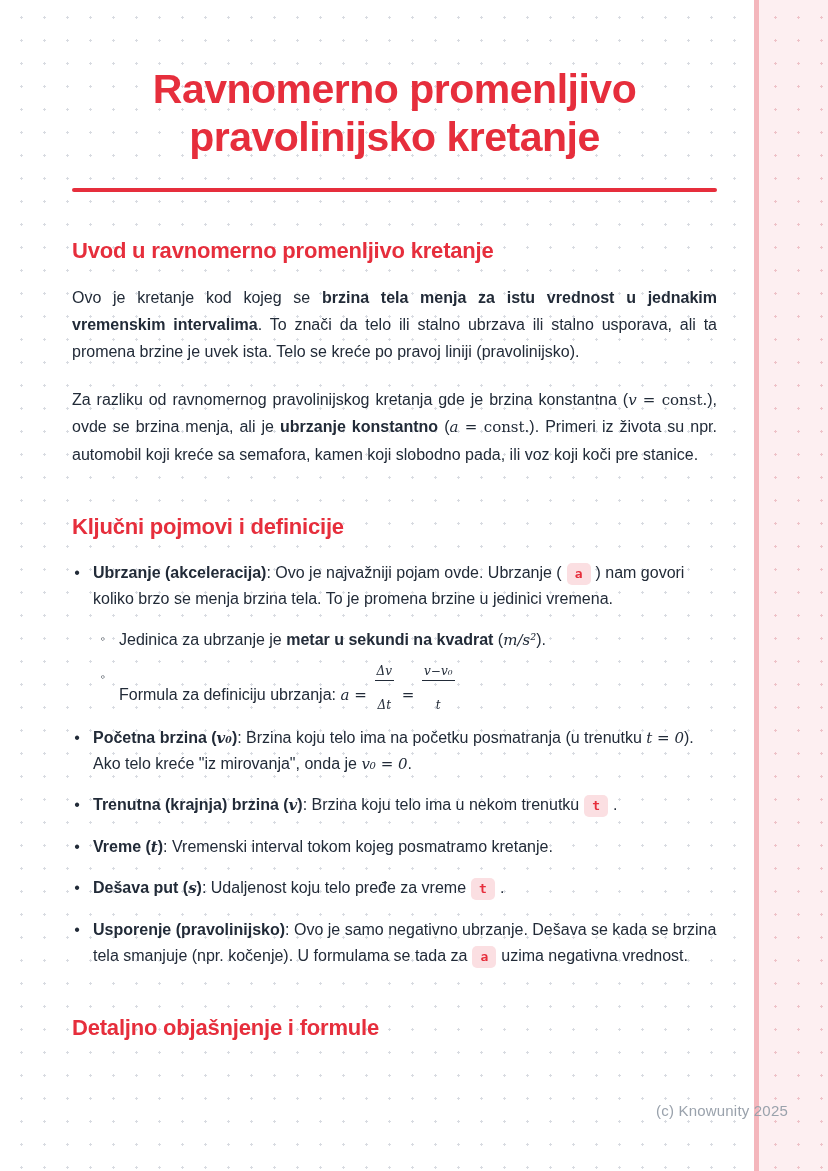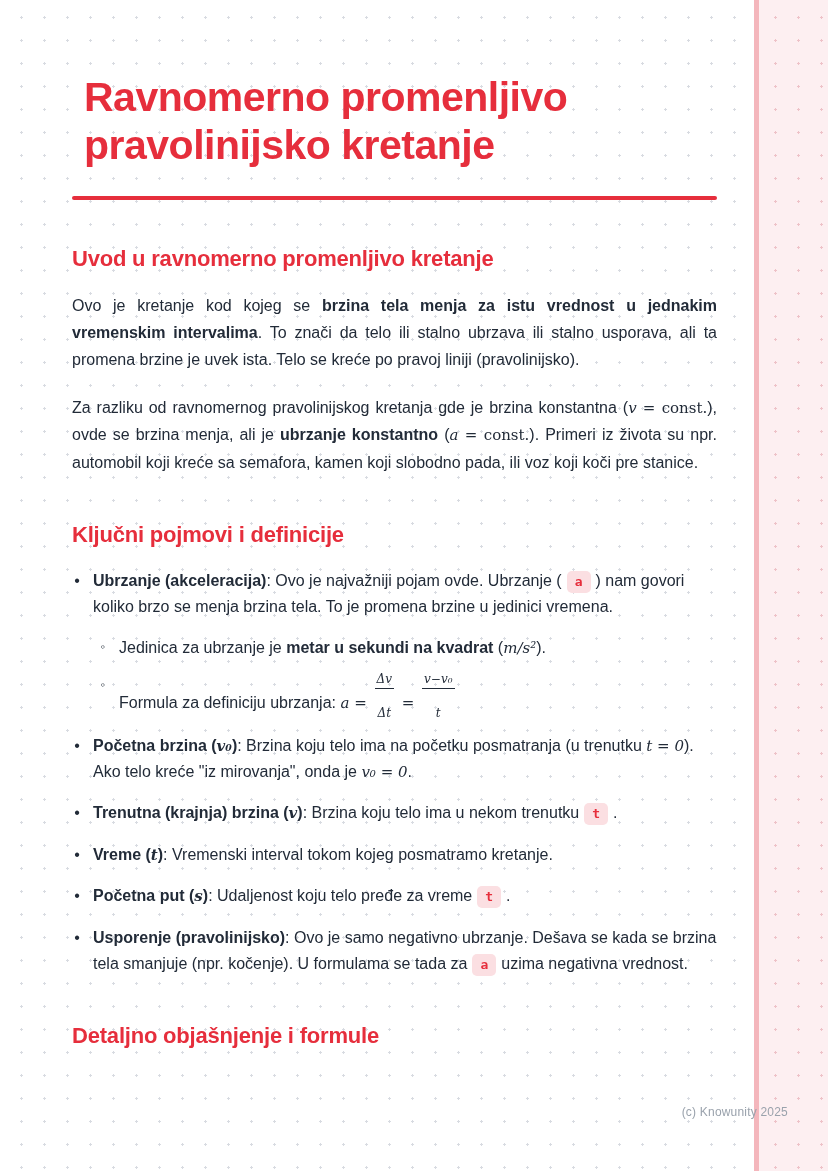--- a/index.html
+++ b/index.html
@@ -12,22 +12,22 @@
   }
   .stripe {
     position:absolute; top:0; right:0; width:74px; height:100%;
     background-color:#fdeff1;
     background-image: radial-gradient(#eec2c8 1.2px, transparent 1.3px);
     background-size:23px 23px; background-position:10px 6px;
   }
   .stripe-line { position:absolute; top:0; left:0; width:5px; height:100%; background:#f4b6bc; }
   .content { position:absolute; left:72px; top:62px; width:645px; }
   h1 {
-    margin:12px; font-size:41px; line-height:1.17; font-weight:700;
-    color:#e62e3c; letter-spacing:-0.5px;
+    margin:4px; font-size:41px; line-height:1.17; font-weight:700;
+    color:#e62e3c; letter-spacing:-0.5px;text-align:center;
   }
   .divider { height:4px; background:#e62e3c; border-radius:2px; margin-top:26px; }
   h2 { margin:46px 0 20px 0; font-size:22px; font-weight:700; color:#e62e3c; letter-spacing:-0.2px; }
   p { margin:0 0 20px 0; font-size:16px; line-height:1.7; text-align:justify; }
   strong { font-weight:700; }
   em { font-style:italic; }
   .mit { font-family:"DejaVu Serif", serif; font-style:italic; font-size:15px; }
   .mvar { font-family:"DejaVu Serif", serif; font-style:italic; font-size:15px; }
   .badge {
     display:inline-block; background:#fbdfe2; color:#e62e3c;
@@ -42,21 +42,21 @@
   .subli .marker { flex:none; width:10px; text-align:center; font-size:13px; padding-top:2px; }
   .frac {
     display:inline-block; vertical-align:-9px; text-align:center;
     font-family:"DejaVu Serif", serif; font-style:italic;
     font-size:12px; line-height:1.15; margin:0 3px;
   }
   .frac .num { display:block; border-bottom:1px solid #222b38; padding:0 2px 1px 2px; }
   .frac .den { display:block; padding-top:1px;margin-top:17px; }
   .footer {
     position:absolute; right:40px; bottom:52px;
-    font-size:12px; color:#9aa2ac; letter-spacing:0.2px;text-align:right;
+    font-size:15px; color:#9aa2ac; letter-spacing:0.2px;text-align:right;
   }
 </style>
 </head>
 <body>
 
 <div class="page">
   <div class="stripe">
     <div class="stripe-line"></div>
   </div>
 
@@ -101,21 +101,21 @@
         <span class="btext"><strong>Trenutna (krajnja) brzina (</strong><strong class="mvar">v</strong><strong>)</strong><span>: Brzina koju telo ima u nekom trenutku</span><span class="badge">t</span><span>.</span></span>
       </div>
 
       <div class="li">
         <span class="marker">•</span>
         <span class="btext"><strong>Vreme (</strong><strong class="mvar">t</strong><strong>)</strong><span>: Vremenski interval tokom kojeg posmatramo kretanje.</span></span>
       </div>
 
       <div class="li">
         <span class="marker">•</span>
-        <span class="btext"><strong>Početna put (</strong><strong class="mvar">s</strong><strong>)</strong><span>: Udaljenost koju telo pređe za vreme</span><span class="badge">t</span><span>.</span></span>
+        <span class="btext"><strong>Dešava put (</strong><strong class="mvar">s</strong><strong>)</strong><span>: Udaljenost koju telo pređe za vreme</span><span class="badge">t</span><span>.</span></span>
       </div>
 
       <div class="li">
         <span class="marker">•</span>
         <span class="btext"><strong>Usporenje (pravolinijsko)</strong><span>: Ovo je samo negativno ubrzanje. Dešava se kada se brzina tela smanjuje (npr. kočenje). U formulama se tada za</span><span class="badge">a</span><span>uzima negativna vrednost.</span></span>
       </div>
 
     </div>
 
     <h2>Detaljno objašnjenje i formule</h2>

